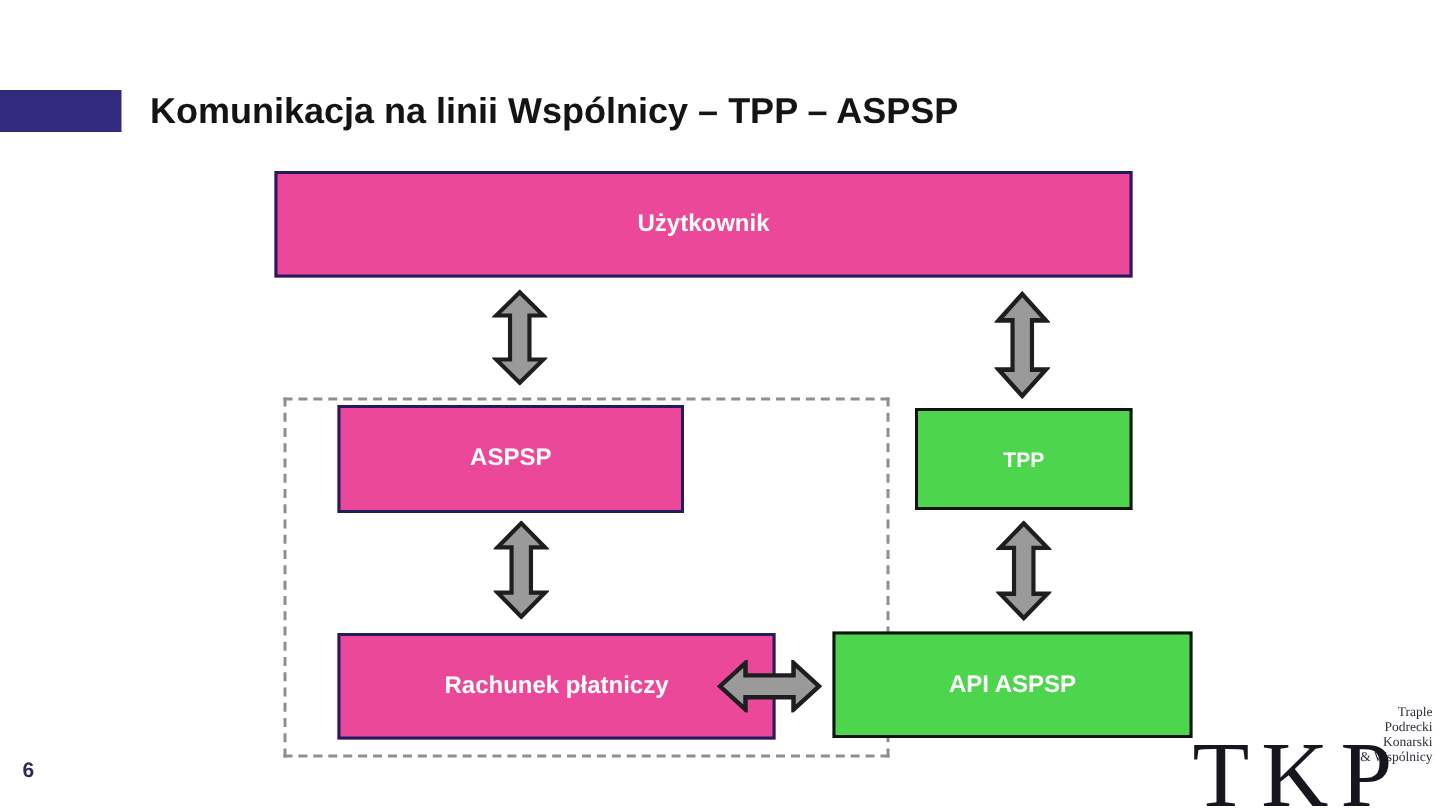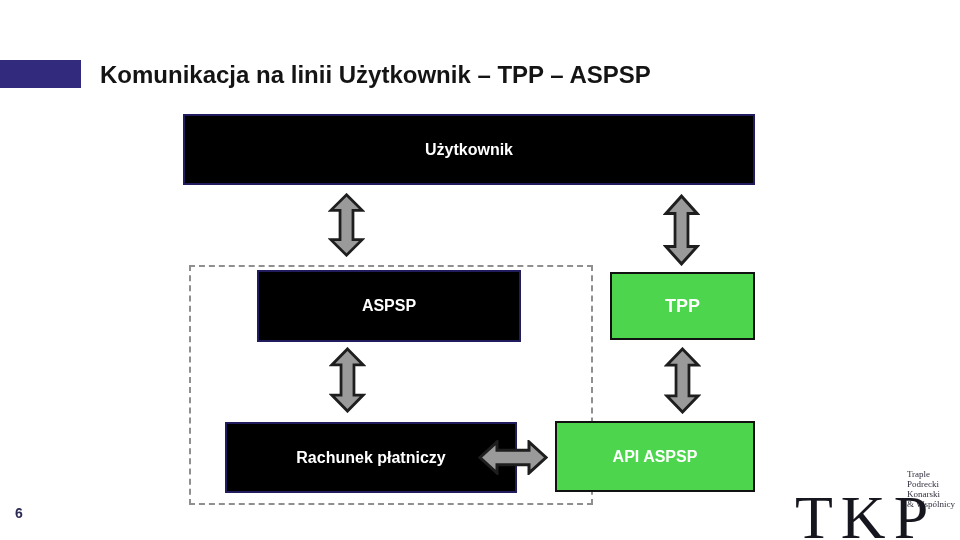--- a/index.html
+++ b/index.html
@@ -31,27 +31,27 @@
     position: absolute;
     box-sizing: border-box;
     display: flex;
     align-items: center;
     justify-content: center;
     color: #ffffff;
     font-weight: bold;
     font-size: 16px;
     text-align: center;
   }
-  .navy  { background: #000000; border: 2px solid #201c5e; }
+  .navy  { background: #ec4899; border: 2px solid #201c5e; }
   .green { background: #4dd64d; border: 2px solid #111111; }
   .user-box    { left: 183px; top: 114px; width: 572px; height: 71px; }
-  .aspsp-box   { left: 225px; top: 270px; width: 264px; height: 72px; margin-left: 32px; }
-  .tpp-box     { left: 610px; top: 272px; width: 145px; height: 68px; font-size: 18px; }
+  .aspsp-box   { left: 225px; top: 270px; width: 231px; height: 72px; }
+  .tpp-box     { left: 610px; top: 272px; width: 145px; height: 68px; font-size: 14px; }
   .account-box { left: 225px; top: 422px; width: 292px; height: 71px; }
-  .api-box     { left: 555px; top: 421px; width: 200px; height: 71px; z-index: 2; justify-content: center; }
+  .api-box     { left: 555px; top: 421px; width: 240px; height: 71px; z-index: 2; justify-content: center; }
   .dashed-region {
     position: absolute;
     left: 189px; top: 265px;
     width: 404px; height: 240px;
     box-sizing: border-box;
     border: 2px dashed #8f8f8f;
     z-index: 1;
   }
   .arrow { position: absolute; z-index: 1; }
   .arrow-v1 { left: 328px; top: 193px; width: 37px; height: 64px; }
@@ -62,21 +62,21 @@
   .page-number {
     position: absolute;
     left: 15px; top: 505px;
     font-size: 14px;
     font-weight: bold;
     color: #2d2a55;
   }
   .logo-name {
     position: absolute;
     right: 5px; top: 469px;
-    text-align: left;
+    text-align: right;
     font-family: "Liberation Serif", serif;
     font-size: 9px;
     line-height: 10px;
     color: #30303f;
     z-index: 4;
   }
   .logo-initials {
     position: absolute;
     left: 795px; top: 486px;
     font-family: "Liberation Serif", serif;
@@ -86,21 +86,21 @@
     color: #16161f;
     z-index: 4;
   }
 </style>
 </head>
 <body>
 
 <div class="slide">
 
   <div class="accent-bar"></div>
-  <h1 class="title">Komunikacja na linii Użytkownik – TPP – ASPSP</h1>
+  <h1 class="title">Komunikacja na linii Wspólnicy – TPP – ASPSP</h1>
 
   <div class="box navy user-box">
     <span>Użytkownik</span>
   </div>
 
   <svg class="arrow arrow-v1" viewBox="0 0 40 70" preserveAspectRatio="none">
     <path d="M20 2 L37 19 L27 19 L27 51 L37 51 L20 68 L3 51 L13 51 L13 19 L3 19 Z" fill="#9a9a9a" stroke="#1e1e1e" stroke-width="3"></path>
   </svg>
 
   <svg class="arrow arrow-v2" viewBox="0 0 40 70" preserveAspectRatio="none">

